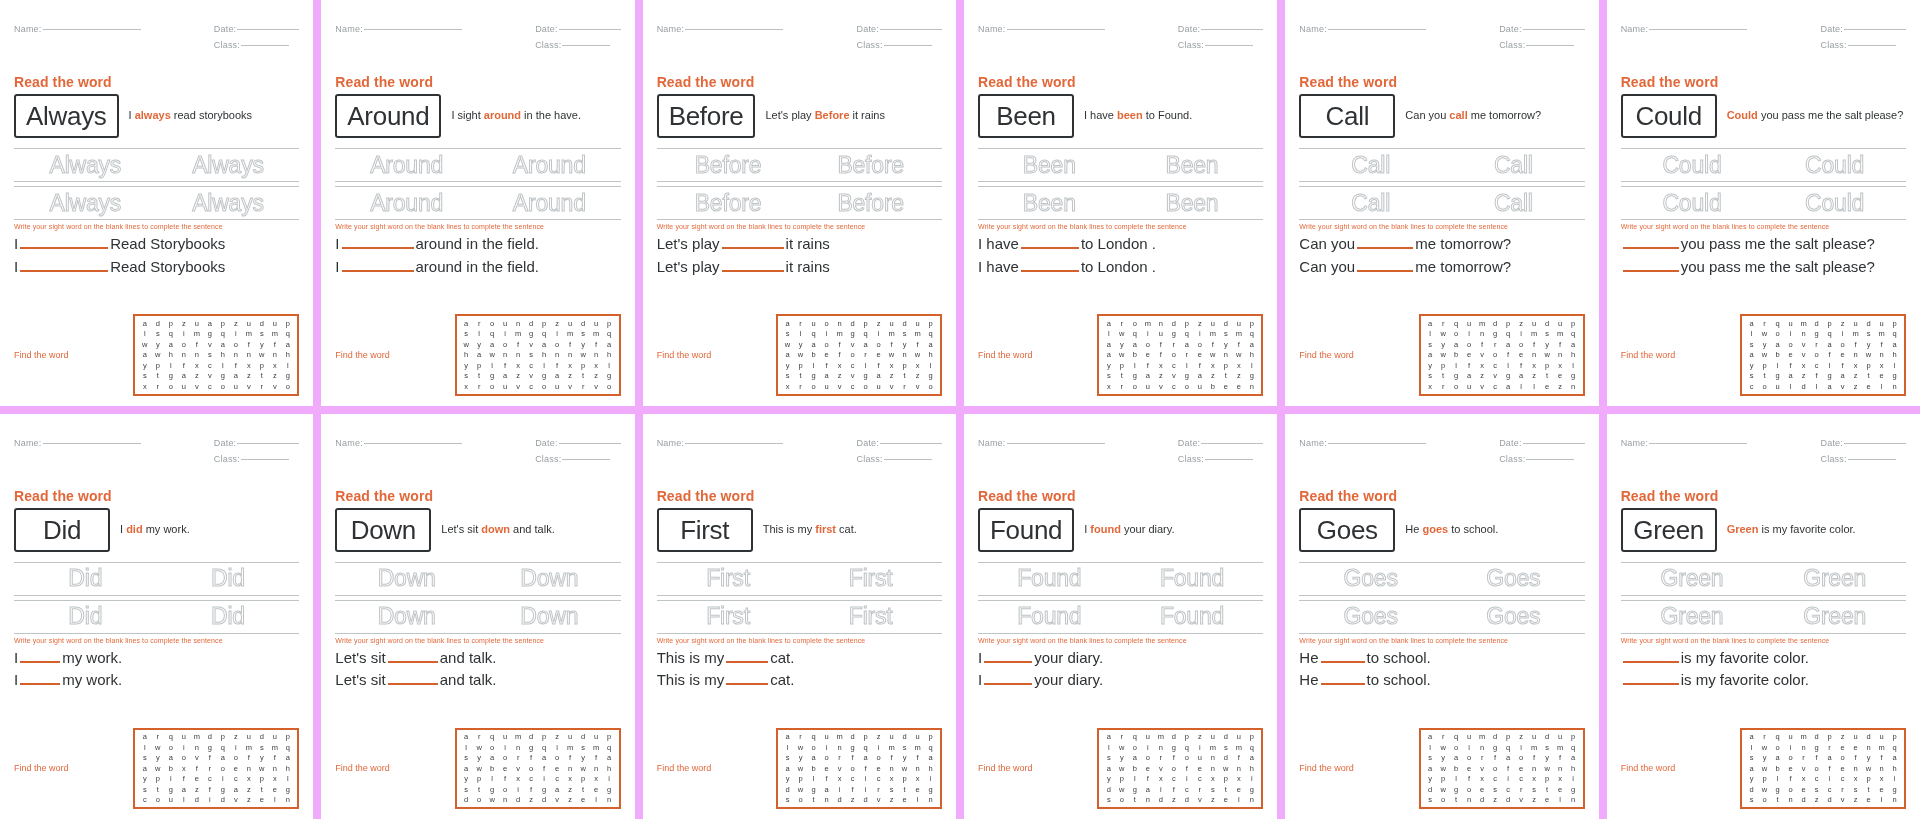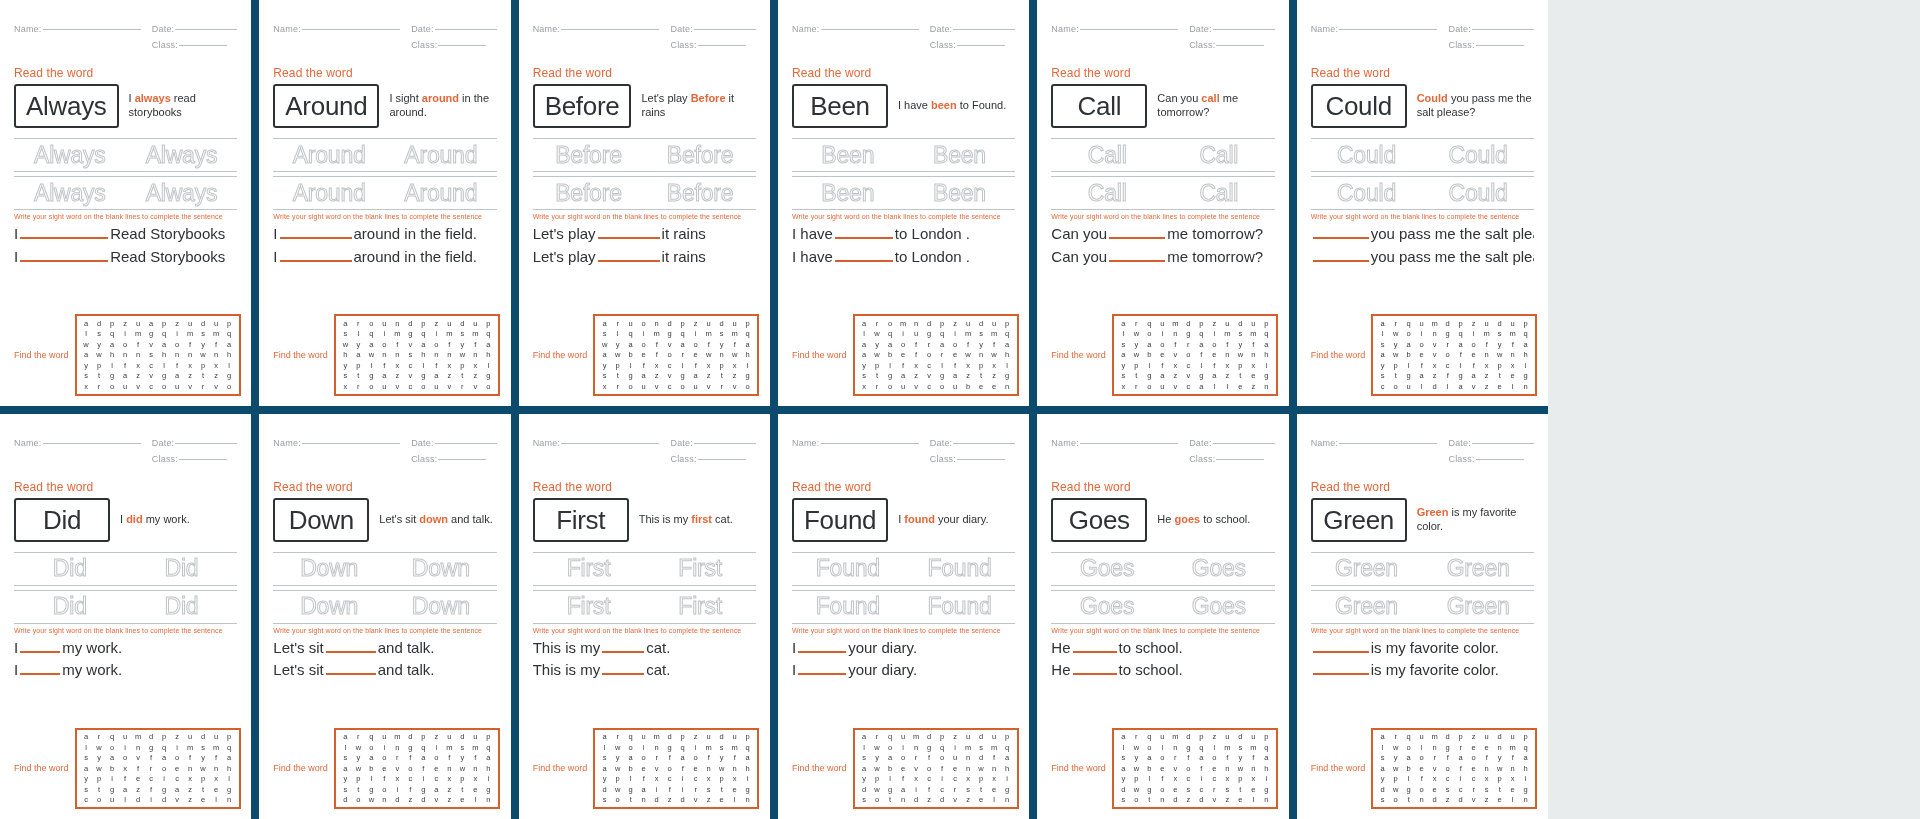--- a/index.html
+++ b/index.html
@@ -3,27 +3,27 @@
 <meta charset="utf-8">
 <style>
   * { box-sizing: border-box; margin:0; padding:0; }
   html,body{
     width:1920px; height:819px;
     background:#e9ecec;
     font-family:"Liberation Sans", sans-serif;
     overflow:hidden;
   }
   #sheet{
-    width:1548px; height:819px;
+    width:1920px; height:819px;
     display:grid;
     grid-template-columns:repeat(6, 1fr);
     grid-template-rows:repeat(2, 1fr);
     gap:8px;
     padding:0px;
-    background:#0c4a6e;
+    background:#f0abfc;
   }
   .card{
     background:#ffffff;
     position:relative;
     padding:14px 14px 6px 14px;
     overflow:hidden;
     display:flex;
     flex-direction:column;
   }
 
@@ -42,22 +42,22 @@
   .fieldline{
     display:inline-block; height:1px; background:#b9bfc2; margin-left:1px;
     position:relative; top:-2px;
   }
   .nameline{ width:98px; }
   .dateline{ width:62px; }
   .classline{ width:48px; }
 
   
   .mini{
-    color:#e2683a; font-size:12px; font-weight:400; letter-spacing:.1px;
-    margin-top:16px;
+    color:#e2683a; font-size:14px; font-weight:700; letter-spacing:.1px;
+    margin-top:24px;
   }
   .mini.light{ font-weight:400; font-size:7px; color:#e2683a; }
 
   
   .wordrow{
     display:flex; align-items:center; gap:10px; margin-top:4px;
   }
   .wordbox{
     border:2px solid #2f3234;
     border-radius:3px;
@@ -308,21 +308,21 @@
             <span class="fieldlbl">Class:</span>
             <span class="fieldline classline"></span>
           </div>
         </div>
       </div>
       <div class="mini">Read the word</div>
       <div class="wordrow">
         <div class="wordbox">
           <span>Around</span>
         </div>
-        <div class="sentence"><span>I sight </span><b>around</b><span> in the around.</span></div>
+        <div class="sentence"><span>I sight </span><b>around</b><span> in the have.</span></div>
       </div>
       <div class="trace">
         <div class="ghost">Around</div>
         <div class="ghost">Around</div>
       </div>
       <div class="trace">
         <div class="ghost">Around</div>
         <div class="ghost">Around</div>
       </div>
       <div class="mini light" style="margin-top: 3px;">Write your sight word on the blank lines to complete the sentence</div>

